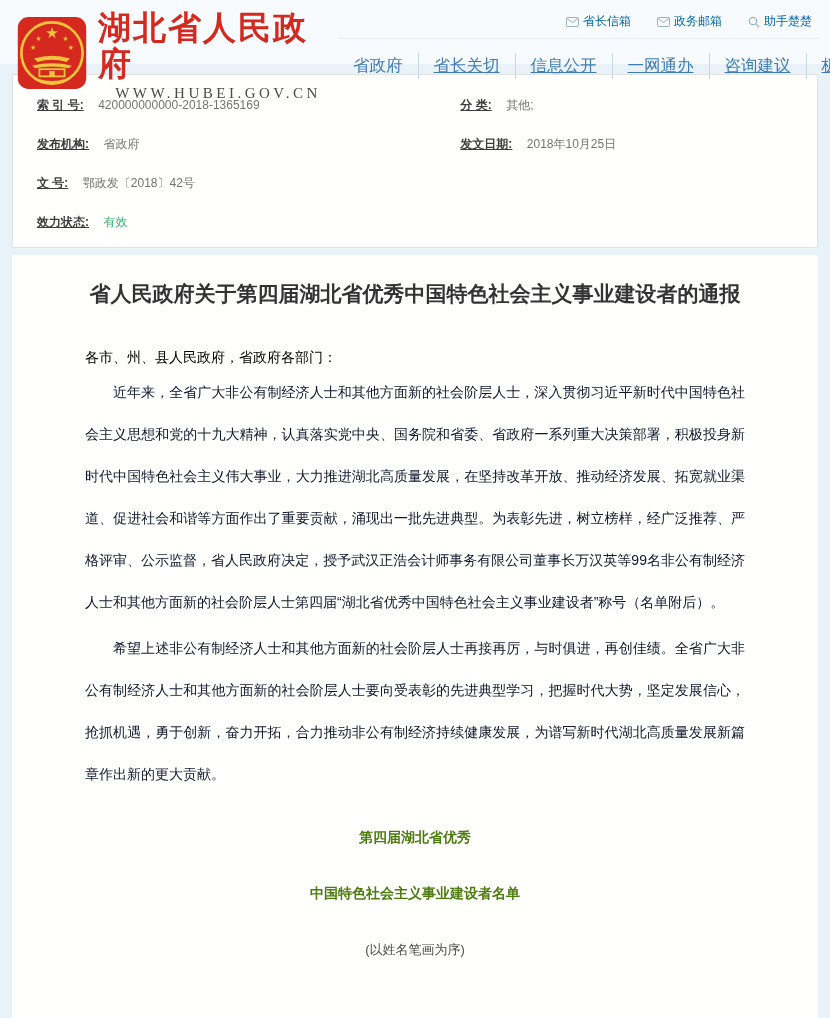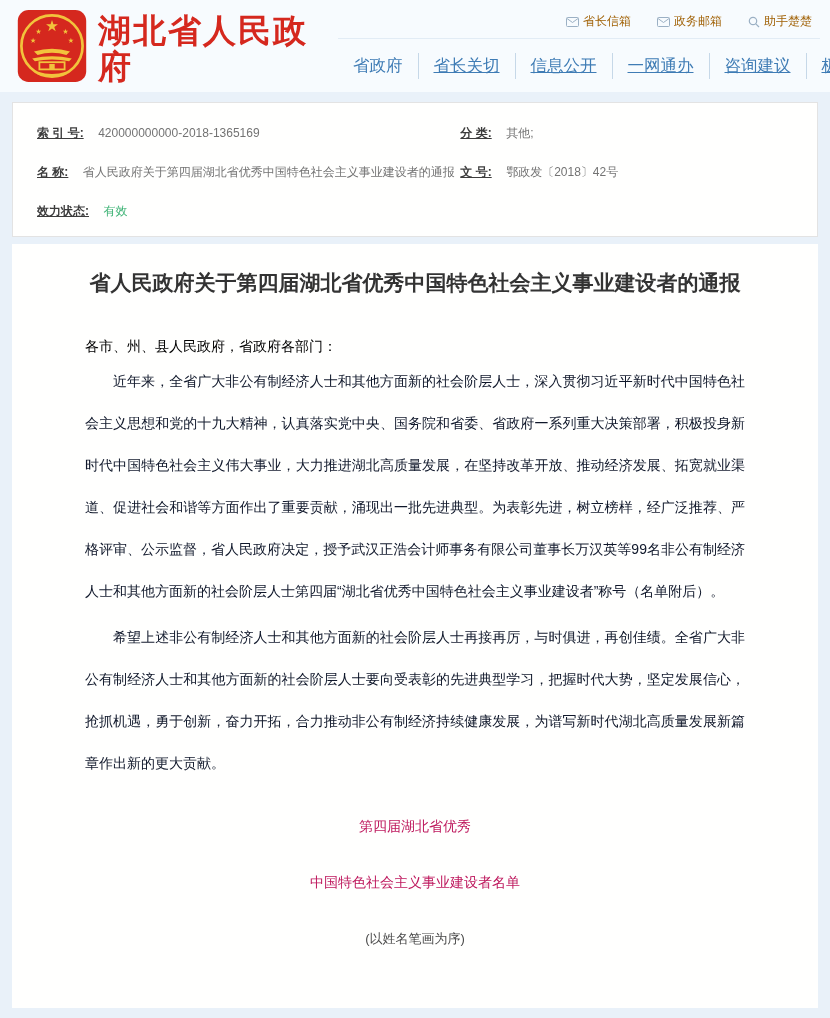--- a/index.html
+++ b/index.html
@@ -9,21 +9,21 @@
     background: #e9f1f9;
     color: #3a3a3a;
     overflow: hidden;
   }
 
   
   .site-header {
     display: flex;
     align-items: flex-start;
     background: #f7fbfe;
-    height: 92px;
+    height: 64px;
     padding: 6px 10px 0 16px;
   }
   .logo-block { display: flex; align-items: center; cursor: pointer; }
   .emblem { width: 72px; height: 76px; margin-top: 2px; }
   .logo-text { margin-left: 10px; margin-top: 4px; }
   .site-name {
     color: #d5281e;
     font-size: 33px;
     font-weight: bold;
     letter-spacing: 2px;
@@ -44,21 +44,21 @@
     flex-direction: column;
     width: 482px;
   }
   .utility-row {
     display: flex;
     justify-content: flex-end;
     gap: 26px;
     padding: 7px 8px 8px 0;
     border-bottom: 1px solid #e2ecf5;
     font-size: 12px;
-    color: #a16207;
+    color: #0369a1;
   }
   .utility-link { display: flex; align-items: center; gap: 4px; cursor: pointer; }
   .utility-link svg { display: block; }
   .nav-row {
     display: flex;
     align-items: center;
     margin-top: 14px;
     font-size: 16.5px;
     color: #3f7cb5;
   }
@@ -102,23 +102,23 @@
   .doc-paragraph {
     font-size: 14px;
     line-height: 42px;
     text-indent: 2em;
     text-align: justify;
     color: #0f172a;
     margin-top: 4px;
   }
   .list-heading {
     text-align: center;
-    font-weight: normal;
+    font-weight: bold;
     font-size: 14px;
-    color: #be185d;
+    color: #4d7c0f;
     margin-top: 34px;
   }
   .list-note {
     text-align: center;
     font-size: 13px;
     color: #4a4a4a;
     margin-top: 38px;
   }
 </style>
 </head>
@@ -140,20 +140,21 @@
         <use href="#star" transform="translate(61,36) scale(3.2)" fill="#f2c33c"></use>
         <path d="M20,48 Q40,42 60,48 L56,52 Q40,47 24,52 Z" fill="#f2c33c"></path>
         <path d="M18,56 Q40,51 62,56 L59,59 Q40,55 21,59 Z" fill="#f2c33c"></path>
         <rect x="26" y="60" width="28" height="8" fill="none" stroke="#f2c33c" stroke-width="2"></rect>
         <rect x="37" y="62" width="6" height="6" fill="#f2c33c"></rect>
         <path d="M24,72 Q40,77 56,72" fill="none" stroke="#f2c33c" stroke-width="3"></path>
       </svg>
     </span>
     <div class="logo-text">
       <div class="site-name">湖北省人民政府</div>
+      <div class="site-url">WWW.HUBEI.GOV.CN</div>
     </div>
   </div>
 
   <div class="header-right">
     <div class="utility-row">
       <span class="utility-link">
         <span>
           <svg width="13" height="10" viewBox="0 0 13 10">
               <rect x="0.5" y="0.5" width="12" height="9" rx="1" fill="none" stroke="#9bb0c4"></rect>
               <path d="M1,1.5 L6.5,5.5 L12,1.5" fill="none" stroke="#9bb0c4"></path>
@@ -197,23 +198,29 @@
       <span class="meta-label">索 引 号:</span>
       <span class="meta-value">420000000000-2018-1365169</span>
     </div>
     <div class="meta-cell">
       <span class="meta-label">分 类:</span>
       <span class="meta-value">其他;</span>
     </div>
   </div>
   <div class="meta-row">
     <div class="meta-cell">
-      <span class="meta-label">名 称:</span>
-      <span class="meta-value">省人民政府关于第四届湖北省优秀中国特色社会主义事业建设者的通报</span>
-    </div>
+      <span class="meta-label">发布机构:</span>
+      <span class="meta-value">省政府</span>
+    </div>
+    <div class="meta-cell">
+      <span class="meta-label">发文日期:</span>
+      <span class="meta-value">2018年10月25日</span>
+    </div>
+  </div>
+  <div class="meta-row">
     <div class="meta-cell">
       <span class="meta-label">文 号:</span>
       <span class="meta-value">鄂政发〔2018〕42号</span>
     </div>
   </div>
   <div class="meta-row">
     <div class="meta-cell">
       <span class="meta-label">效力状态:</span>
       <span class="meta-value green">有效</span>
     </div>

